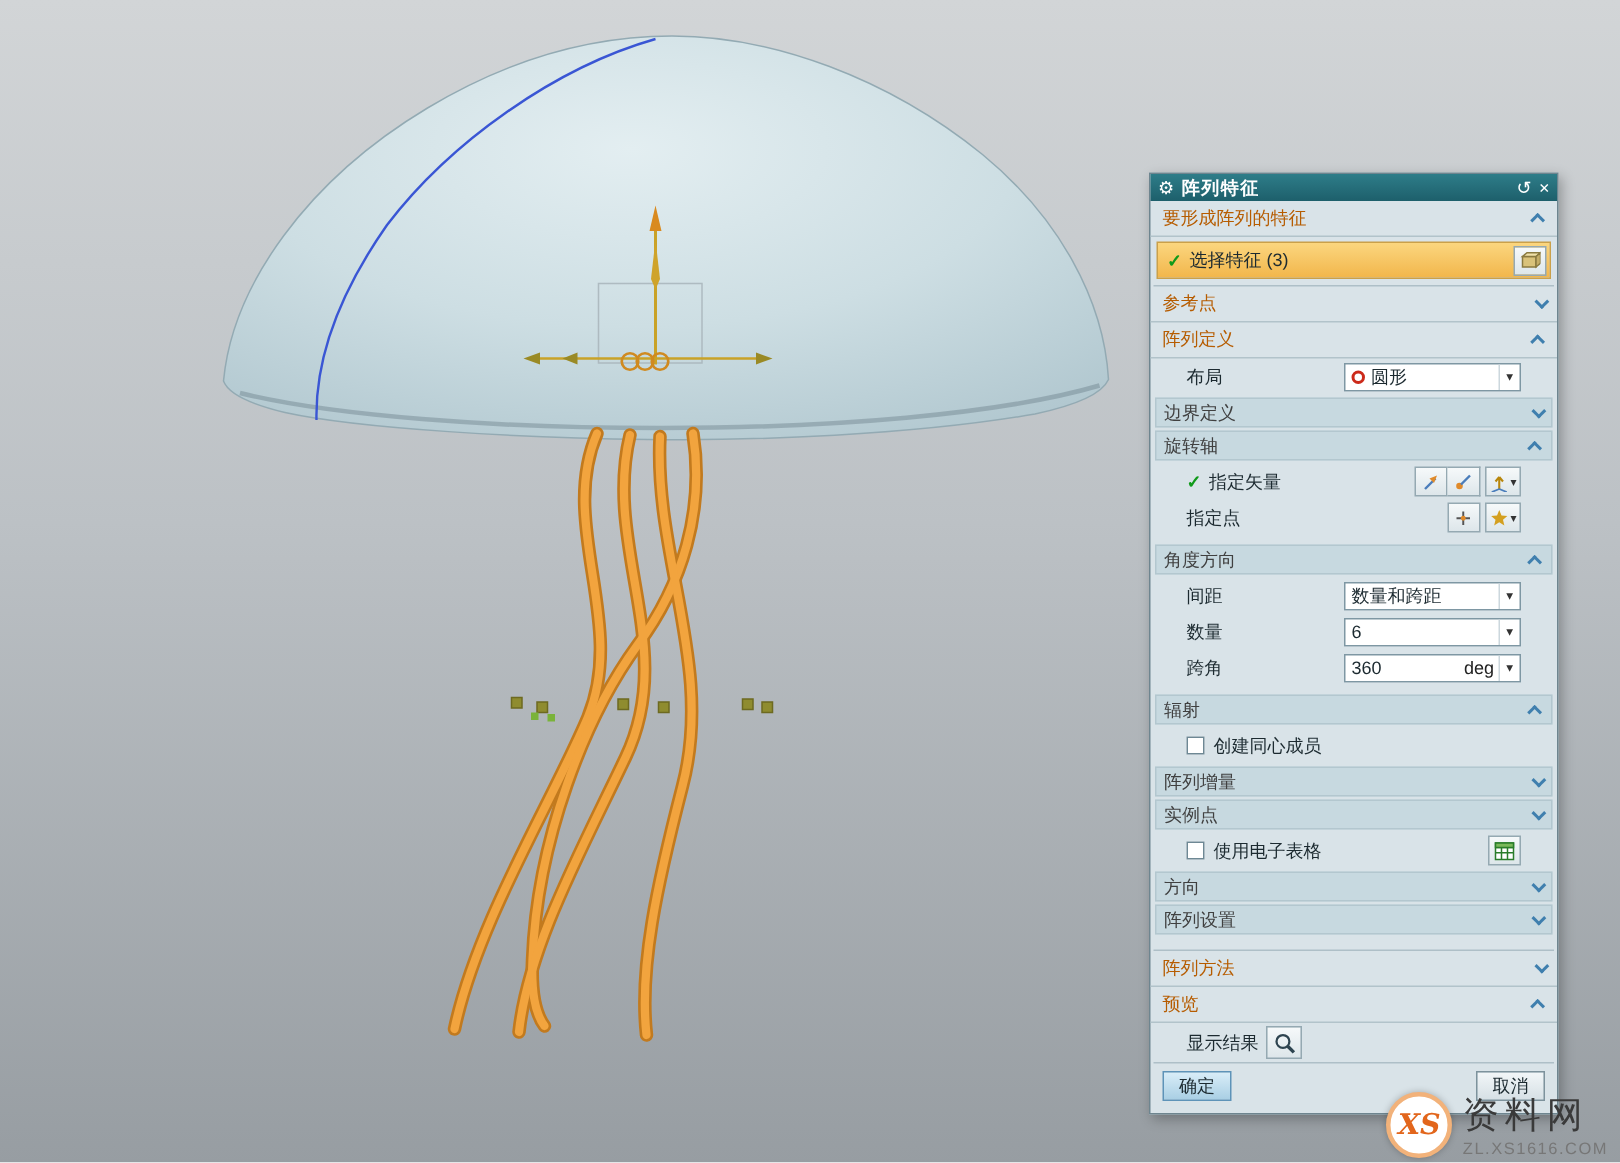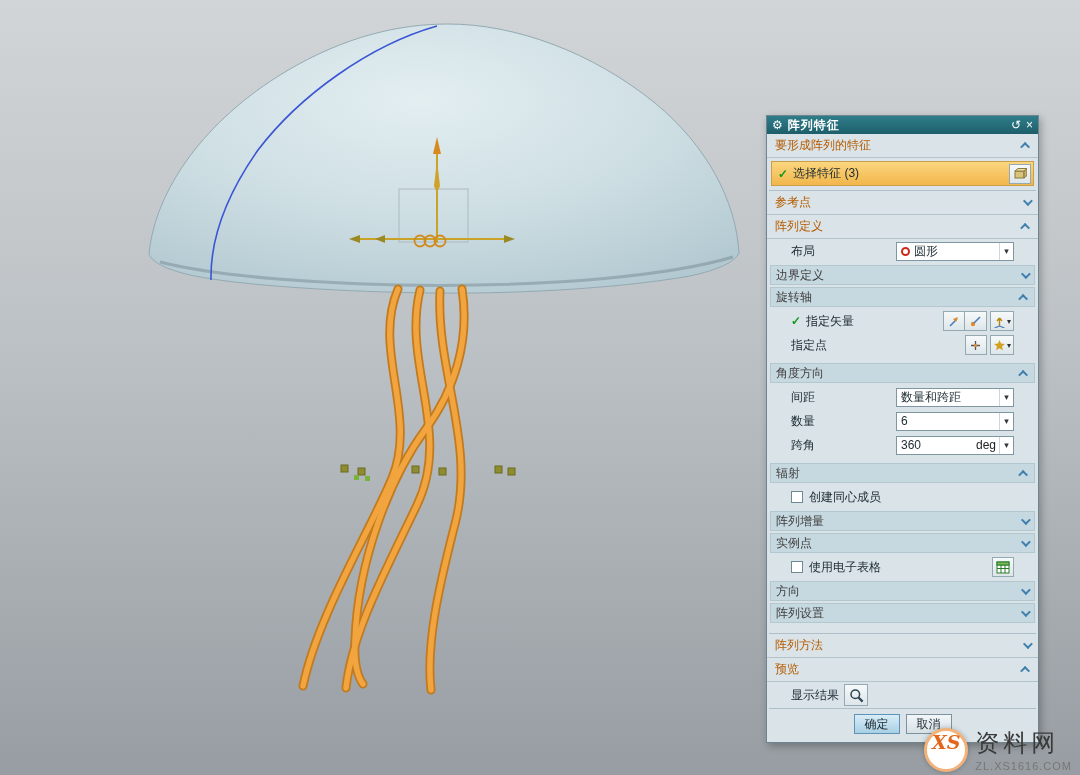--- a/index.html
+++ b/index.html
@@ -59,31 +59,31 @@
   .mini-btn .dd2 { font-size:8px; margin-left:1px; color:#333; }
   .btn-pair { display:flex; }
   .btn-pair .mini-btn + .mini-btn { border-left:none; }
 
   .checkbox { width:12px; height:12px; background:#fff; border:1px solid #6e8894;
     margin-right:6px; flex:0 0 auto; }
 
   .row.right-align { justify-content:flex-start; }
   .row.right-align .lbl { margin-right:5px; }
 
-  .buttons { display:flex; justify-content:center; gap:6px; padding:5px 8px 2px 8px; }
+  .buttons { display:flex; justify-content:space-between; gap:6px; padding:5px 8px 2px 8px; }
   .btn { min-width:46px; height:20px; border:1px solid #7d929c; font-size:12px;
     background:linear-gradient(180deg,#f2f6f8,#d6e0e5); color:#1c2a30;
     display:flex; align-items:center; justify-content:center; }
   .btn.primary { background:linear-gradient(180deg,#d9edf8,#a9cfe4); border-color:#5e93b8; }
 
   
   .watermark { position:absolute; right:8px; bottom:3px; display:flex;
     align-items:center; gap:7px; z-index:3; }
   .wm-logo { width:44px; height:44px; border-radius:50%; background:#fff;
-    border:3px solid #f2b27a; display:flex; align-items:flex-start; justify-content:center;
+    border:3px solid #f2b27a; display:flex; align-items:center; justify-content:center;
     box-shadow:0 0 5px rgba(0,0,0,.25); }
   .wm-xs { font-family:"DejaVu Serif", serif; font-style:italic; font-weight:bold;
     font-size:19px; color:#e2661c; }
   .wm-brand { font-size:24px; font-weight:normal; color:#3a3a3a; letter-spacing:4px; }
   .wm-url { font-size:11px; color:#777; letter-spacing:1px; text-align:center; margin-top:1px; }
 </style>
 </head>
 <body>
 
 <div class="stage">

